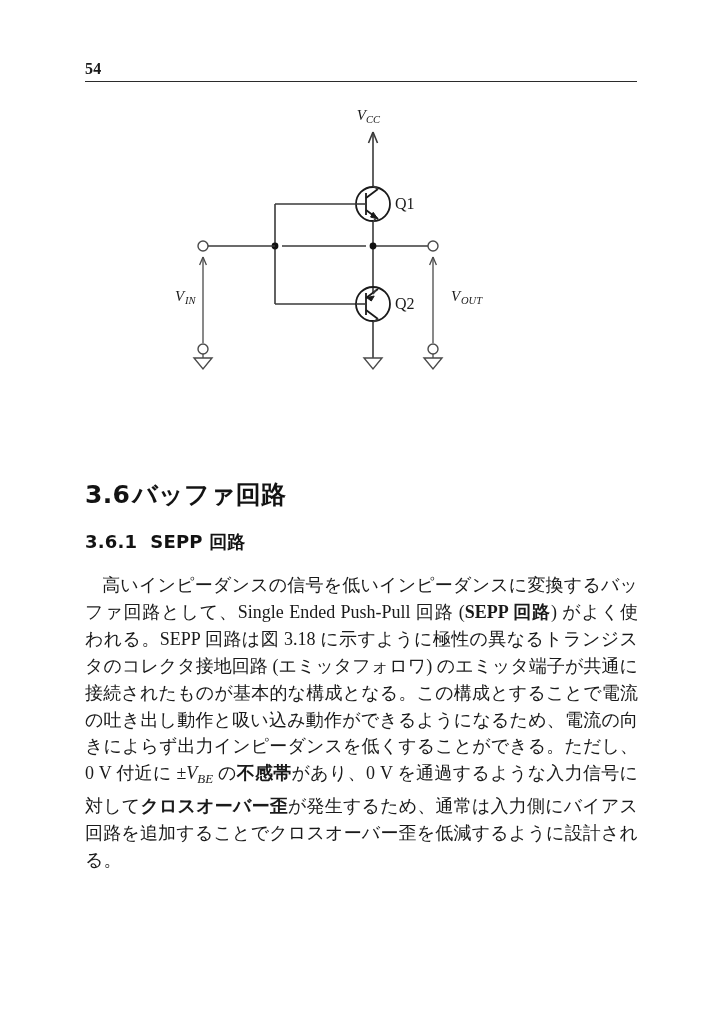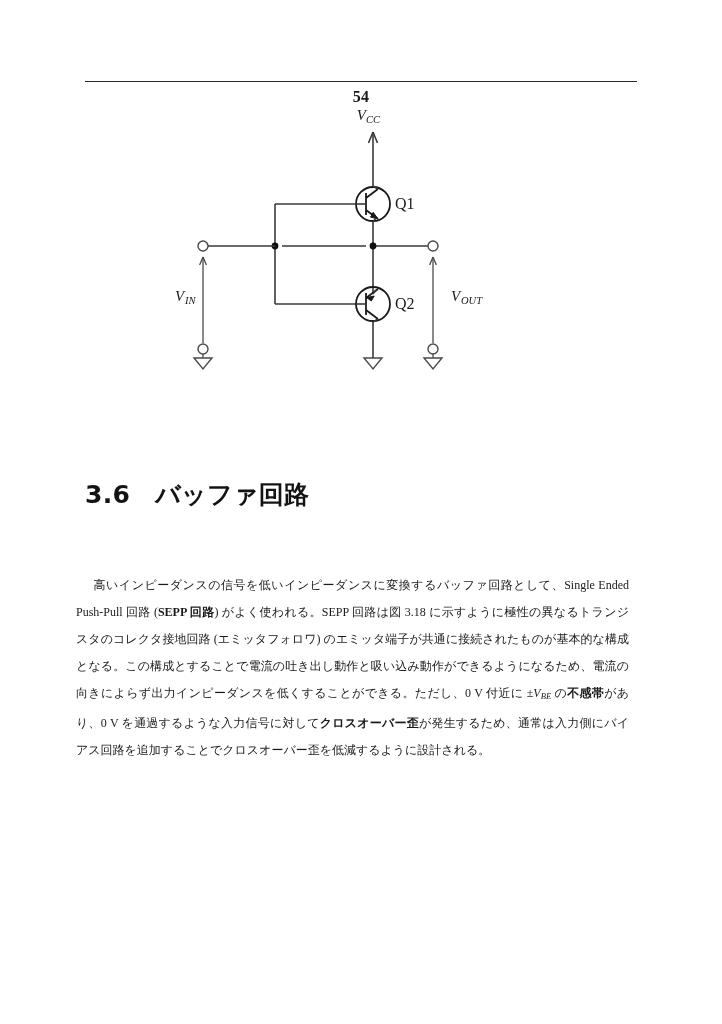--- a/index.html
+++ b/index.html
@@ -22,23 +22,22 @@
   }
 
   
   .header {
     position: absolute;
     left: 85px;
     top: 60px;
     width: 552px;
     display: flex;
     align-items: baseline;
-    justify-content: center;
+    justify-content: flex-start;
     font-size: 15.5px;
-    margin-top: 28px;
   }
   .header-folio {
     font-weight: bold;
     font-size: 16px;
     letter-spacing: .2px;
   }
   .header-title {
     font-size: 15.5px;
     letter-spacing: .4px;
   }
@@ -78,41 +77,41 @@
   .sec-head {
     position: absolute;
     left: 85px;
     top: 478px;
     font-family: "DejaVu Sans", "Liberation Sans", sans-serif;
     font-size: 25px;
     font-weight: bold;
     letter-spacing: .3px;
     color: #131313;
   }
-  .sec-head .num { margin-right: 25px; }
+  .sec-head .num { margin-right: 2px; }
 
   .subsec-head {
     position: absolute;
     left: 85px;
     top: 530px;
     font-family: "DejaVu Sans", "Liberation Sans", sans-serif;
     font-size: 18px;
     font-weight: bold;
     letter-spacing: .2px;
     color: #131313;
   }
   .subsec-head .num { margin-right: 13px; font-weight: bold; }
 
   
   .body {
     position: absolute;
-    left: 76px;
+    left: 85px;
     top: 572px;
     width: 553px;
-    font-size: 12px;
+    font-size: 18px;
     line-height: 26.9px;
     text-align: justify;
   }
   .para { margin: 0; }
   .para + .para { margin-top: 3px; }
   .indent { display: inline-block; width: 17px; }
   .bold { font-weight: bold; }
   .math {
     font-family: "Liberation Serif", "DejaVu Serif", serif;
     font-style: italic;
@@ -259,19 +258,22 @@
       <text class="lbl-sub" x="376" y="208">OUT</text>
 
     </svg>
 
   </div>
 
   <div class="sec-head">
     <span class="num">3.6</span><span>バッファ回路</span>
   </div>
 
+  <div class="subsec-head">
+    <span class="num">3.6.1</span><span>SEPP 回路</span>
+  </div>
 
   <div class="body">
     <p class="para"><span class="indent"></span><span>高いインピーダンスの信号を低いインピーダンスに変換するバッファ回路として、Single Ended Push-Pull 回路 (</span><span class="bold">SEPP 回路</span><span>) がよく使われる。SEPP 回路は図 3.18 に示すように極性の異なるトランジスタのコレクタ接地回路 (エミッタフォロワ) のエミッタ端子が共通に接続されたものが基本的な構成となる。この構成とすることで電流の吐き出し動作と吸い込み動作ができるようになるため、電流の向きによらず出力インピーダンスを低くすることができる。ただし、0 V 付近に ±</span><span class="math"><span>V</span><span class="sub">BE</span></span><span> の</span><span class="bold">不感帯</span><span>があり、0 V を通過するような入力信号に対して</span><span class="bold">クロスオーバー歪</span><span>が発生するため、通常は入力側にバイアス回路を追加することでクロスオーバー歪を低減するように設計される。</span></p>
 
   </div>
 
 </div>
 
 </body></html>

